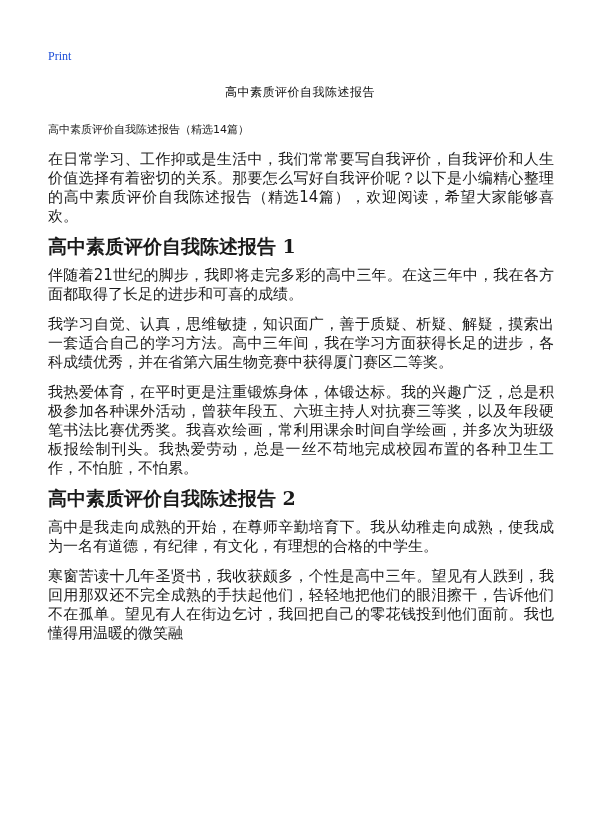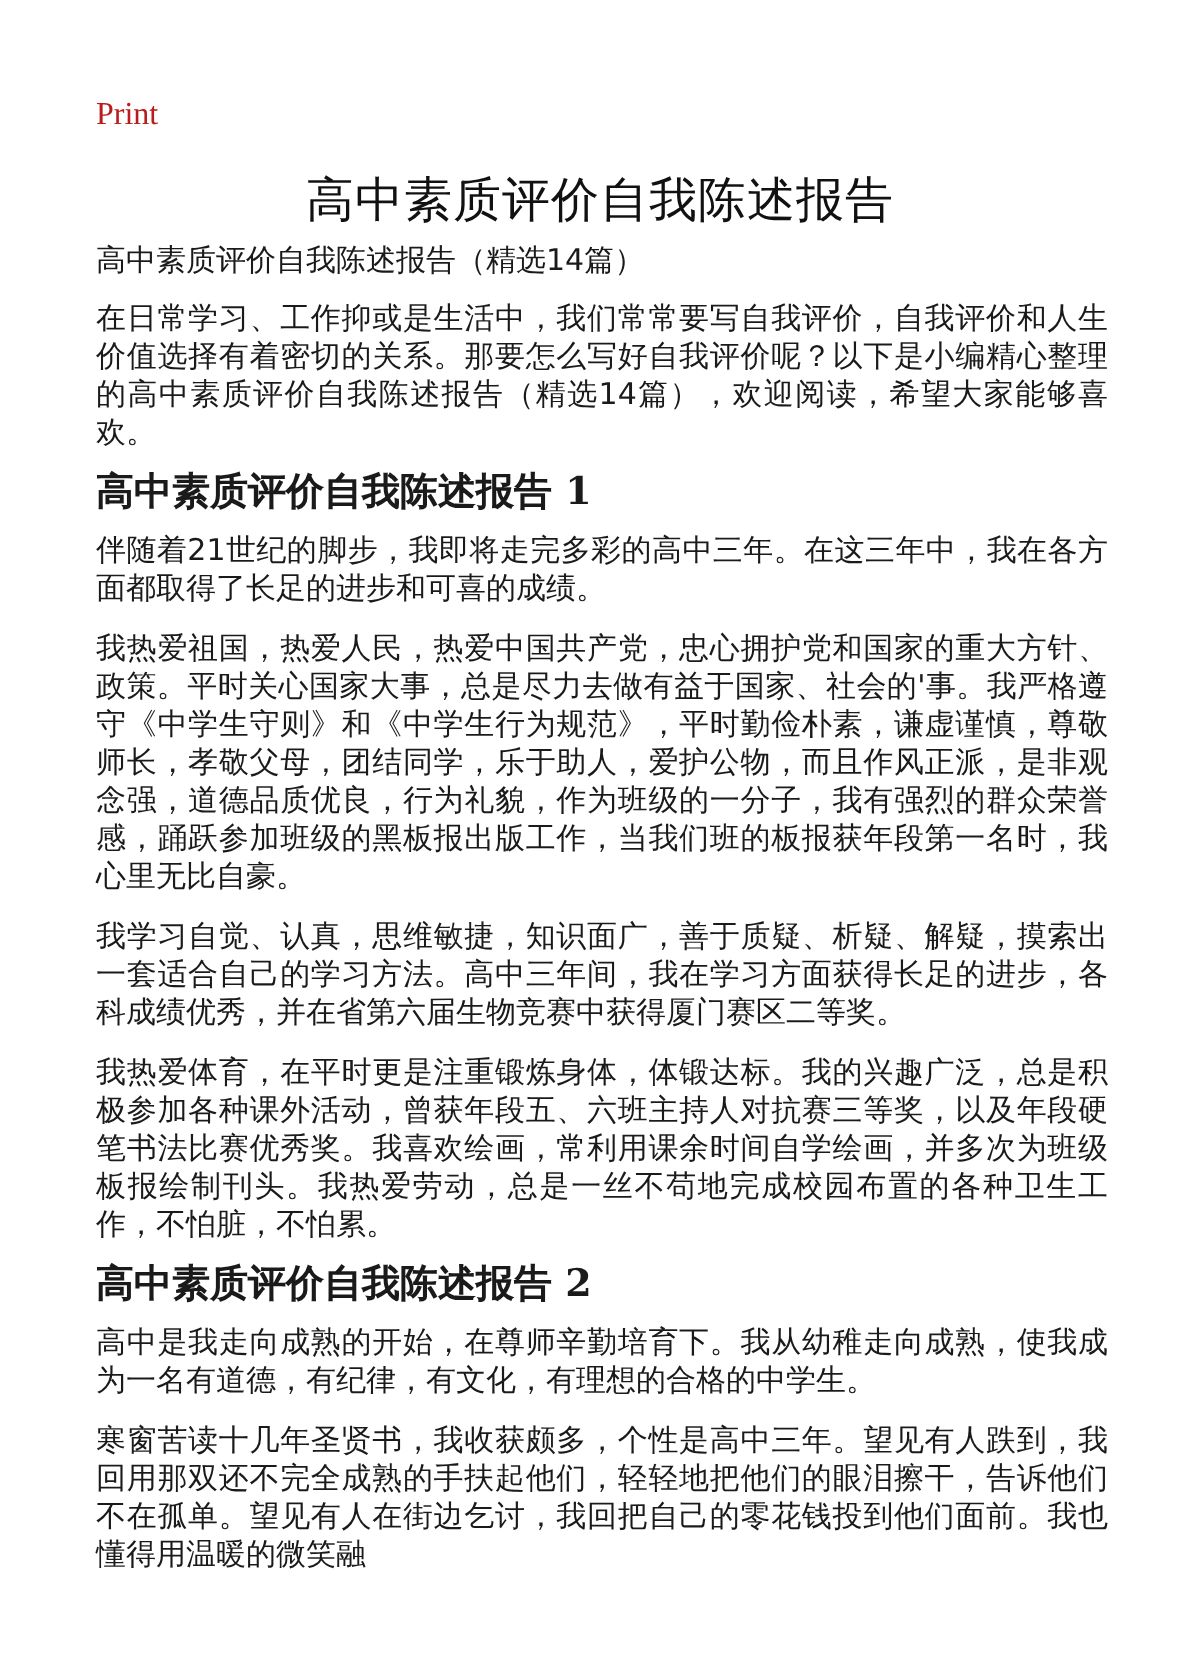--- a/index.html
+++ b/index.html
@@ -1,40 +1,39 @@
 <!DOCTYPE html>
 <html><head>
 <meta charset="utf-8">
 <style>
   html, body { margin: 0; padding: 0; background: #ffffff; }
   body { width: 600px; height: 828px; overflow: hidden; position: relative;
          font-family: "DejaVu Sans", "Liberation Sans", sans-serif; color: #1a1a1a; }
   .print { position: absolute; left: 48px; top: 49px; font-family: "Liberation Serif", "DejaVu Serif", serif;
-           font-size: 16px; color: #b91c1c; }
+           font-size: 12px; color: #1d4ed8; }
   .title { position: absolute; left: 0; width: 600px; top: 84px; text-align: center;
-           font-size: 24px; color: #111; letter-spacing: 0.5px; }
+           font-size: 12px; color: #111; letter-spacing: 0.5px; }
   .content { position: absolute; left: 48px; top: 121px; width: 506px; }
-  .subtitle { font-size: 15px; line-height: 18px; margin: 0 0 11px 0; }
+  .subtitle { font-size: 11px; line-height: 18px; margin: 0 0 11px 0; }
   p.para { font-size: 15px; line-height: 19px; margin: 0 0 11px 0; text-align: justify; word-break: break-all; }
   h2.section { font-family: "DejaVu Serif", "Liberation Serif", serif; font-size: 19px; font-weight: bold;
                margin: 0 0 11px 0; line-height: 18px; }
 </style>
 </head>
 <body>
 
 <div class="print">Print</div>
 
 <h1 class="title" style="margin:0;font-weight:normal;">高中素质评价自我陈述报告</h1>
 
 <div class="content">
   <div class="subtitle">高中素质评价自我陈述报告（精选14篇）</div>
   <p class="para">在日常学习、工作抑或是生活中，我们常常要写自我评价，自我评价和人生价值选择有着密切的关系。那要怎么写好自我评价呢？以下是小编精心整理的高中素质评价自我陈述报告（精选14篇），欢迎阅读，希望大家能够喜欢。</p>
 
   <h2 class="section">高中素质评价自我陈述报告 1</h2>
   <p class="para">伴随着21世纪的脚步，我即将走完多彩的高中三年。在这三年中，我在各方面都取得了长足的进步和可喜的成绩。</p>
-  <p class="para">我热爱祖国，热爱人民，热爱中国共产党，忠心拥护党和国家的重大方针、政策。平时关心国家大事，总是尽力去做有益于国家、社会的'事。我严格遵守《中学生守则》和《中学生行为规范》，平时勤俭朴素，谦虚谨慎，尊敬师长，孝敬父母，团结同学，乐于助人，爱护公物，而且作风正派，是非观念强，道德品质优良，行为礼貌，作为班级的一分子，我有强烈的群众荣誉感，踊跃参加班级的黑板报出版工作，当我们班的板报获年段第一名时，我心里无比自豪。</p>
   <p class="para">我学习自觉、认真，思维敏捷，知识面广，善于质疑、析疑、解疑，摸索出一套适合自己的学习方法。高中三年间，我在学习方面获得长足的进步，各科成绩优秀，并在省第六届生物竞赛中获得厦门赛区二等奖。</p>
   <p class="para">我热爱体育，在平时更是注重锻炼身体，体锻达标。我的兴趣广泛，总是积极参加各种课外活动，曾获年段五、六班主持人对抗赛三等奖，以及年段硬笔书法比赛优秀奖。我喜欢绘画，常利用课余时间自学绘画，并多次为班级板报绘制刊头。我热爱劳动，总是一丝不苟地完成校园布置的各种卫生工作，不怕脏，不怕累。</p>
 
   <h2 class="section">高中素质评价自我陈述报告 2</h2>
   <p class="para">高中是我走向成熟的开始，在尊师辛勤培育下。我从幼稚走向成熟，使我成为一名有道德，有纪律，有文化，有理想的合格的中学生。</p>
   <p class="para">寒窗苦读十几年圣贤书，我收获颇多，个性是高中三年。望见有人跌到，我回用那双还不完全成熟的手扶起他们，轻轻地把他们的眼泪擦干，告诉他们不在孤单。望见有人在街边乞讨，我回把自己的零花钱投到他们面前。我也懂得用温暖的微笑融</p>
 </div>
 
 </body></html>

